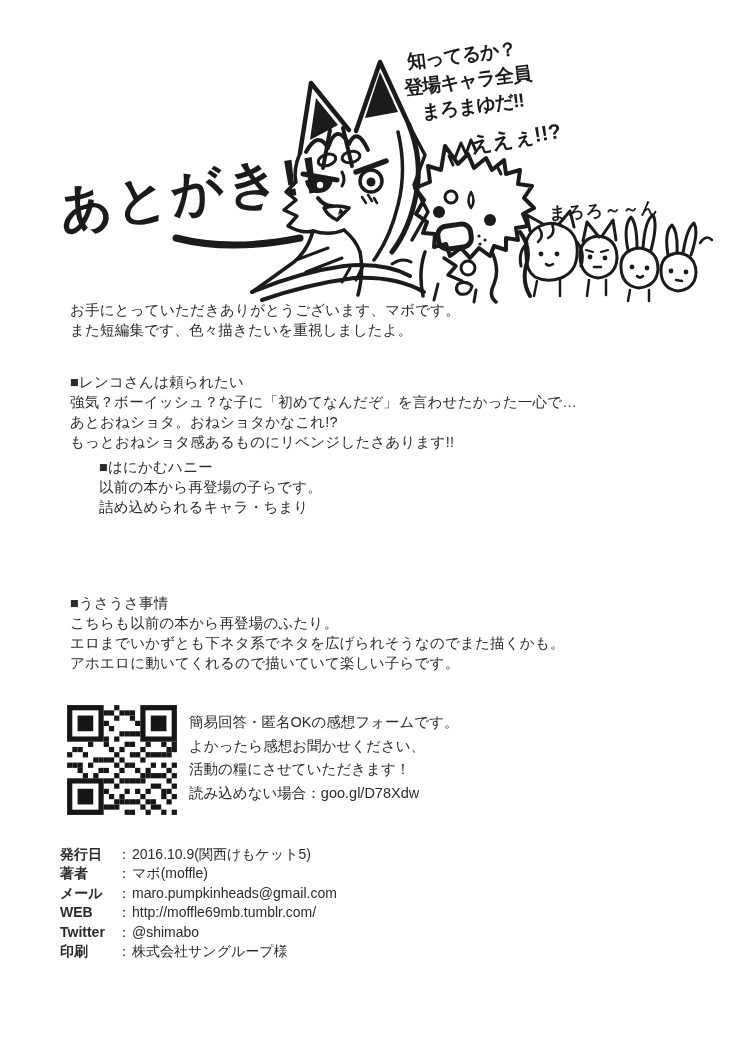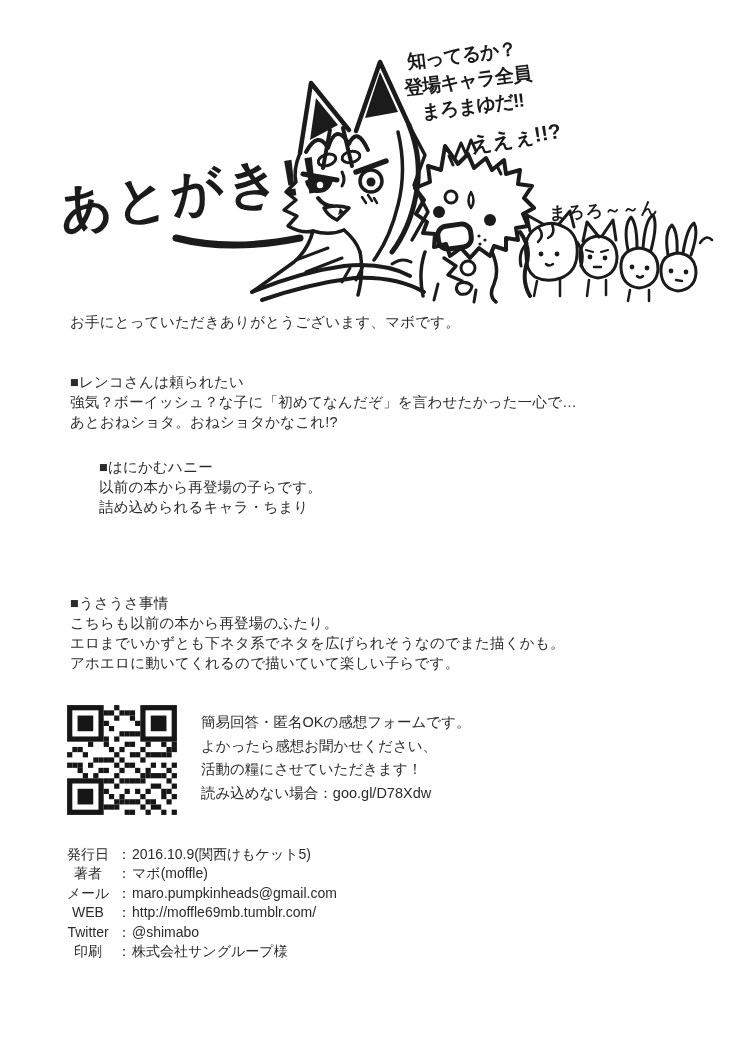--- a/index.html
+++ b/index.html
@@ -15,34 +15,34 @@
   .hw-title { left:58px; top:158px; font-size:52px; letter-spacing:3px; transform:rotate(-8deg); }
   .hw-note  { left:404px; top:42px; font-size:19px; line-height:26px; transform:rotate(-7deg); letter-spacing:-1px; }
   .hw-note .n1 { margin-left:6px; }
   .hw-note .n3 { margin-left:14px; }
   .hw-reaction { left:470px; top:124px; font-size:21px; transform:rotate(-9deg); }
   .hw-maro { left:549px; top:199px; font-size:17px; transform:rotate(-3deg); letter-spacing:1px; }
 
   
   .tb { position:absolute; left:70px; font-size:14.5px; line-height:20px; color:#2b2b2b; letter-spacing:0.2px; }
   .tb div { white-space:pre; }
-  #intro { top:312px; }
+  #intro { top:300px; }
   #sec1  { top:372px; }
   #sec2  { top:457px;margin-left:29px; }
   #sec3  { top:593px; }
 
   
   .qr-wrap { position:absolute; left:65px; top:703px; width:114px; height:114px; }
   .fb { position:absolute; left:189px; top:711px; font-size:14.5px; line-height:23.5px; color:#2b2b2b; }
-  .fb div { white-space:pre;margin-left:12px; }
+  .fb div { white-space:pre; }
 
   
   .colophon { position:absolute; left:60px; top:845px; font-size:14px; line-height:19.4px; color:#2b2b2b; }
   .c-row { display:flex; }
-  .c-label { display:inline-block; width:56px; text-align:center; }
+  .c-label { display:inline-block; width:56px; text-align:left;font-weight:bold; }
   .c-colon { display:inline-block; width:16px; text-align:center; }
   .c-value { display:inline-block; }
 </style>
 </head>
 <body>
 
 <div class="page">
 
   <svg class="illu" width="736" height="310" viewBox="0 0 736 310">
     <g stroke="#1b1b1b" stroke-width="3.5" fill="none" stroke-linecap="round" stroke-linejoin="round">
@@ -154,26 +154,28 @@
   <div class="hw hw-note">
     <div class="n1">知ってるか？</div>
     <div class="n2">登場キャラ全員</div>
     <div class="n3">まろまゆだ!!</div>
   </div>
   <div class="hw hw-reaction">ええぇ!!?</div>
   <div class="hw hw-maro">まろろ～～ん</div>
 
   <div class="tb" id="intro">
     <div>お手にとっていただきありがとうございます、マボです。</div>
+    <div>また短編集です、色々描きたいを重視しましたよ。</div>
   </div>
 
   <div class="tb" id="sec1">
     <div>■レンコさんは頼られたい</div>
     <div>強気？ボーイッシュ？な子に「初めてなんだぞ」を言わせたかった一心で…</div>
     <div>あとおねショタ。おねショタかなこれ!?</div>
+    <div>もっとおねショタ感あるものにリベンジしたさあります!!</div>
   </div>
 
   <div class="tb" id="sec2">
     <div>■はにかむハニー</div>
     <div>以前の本から再登場の子らです。</div>
     <div>詰め込められるキャラ・ちまり</div>
   </div>
 
   <div class="tb" id="sec3">
     <div>■うさうさ事情</div>

